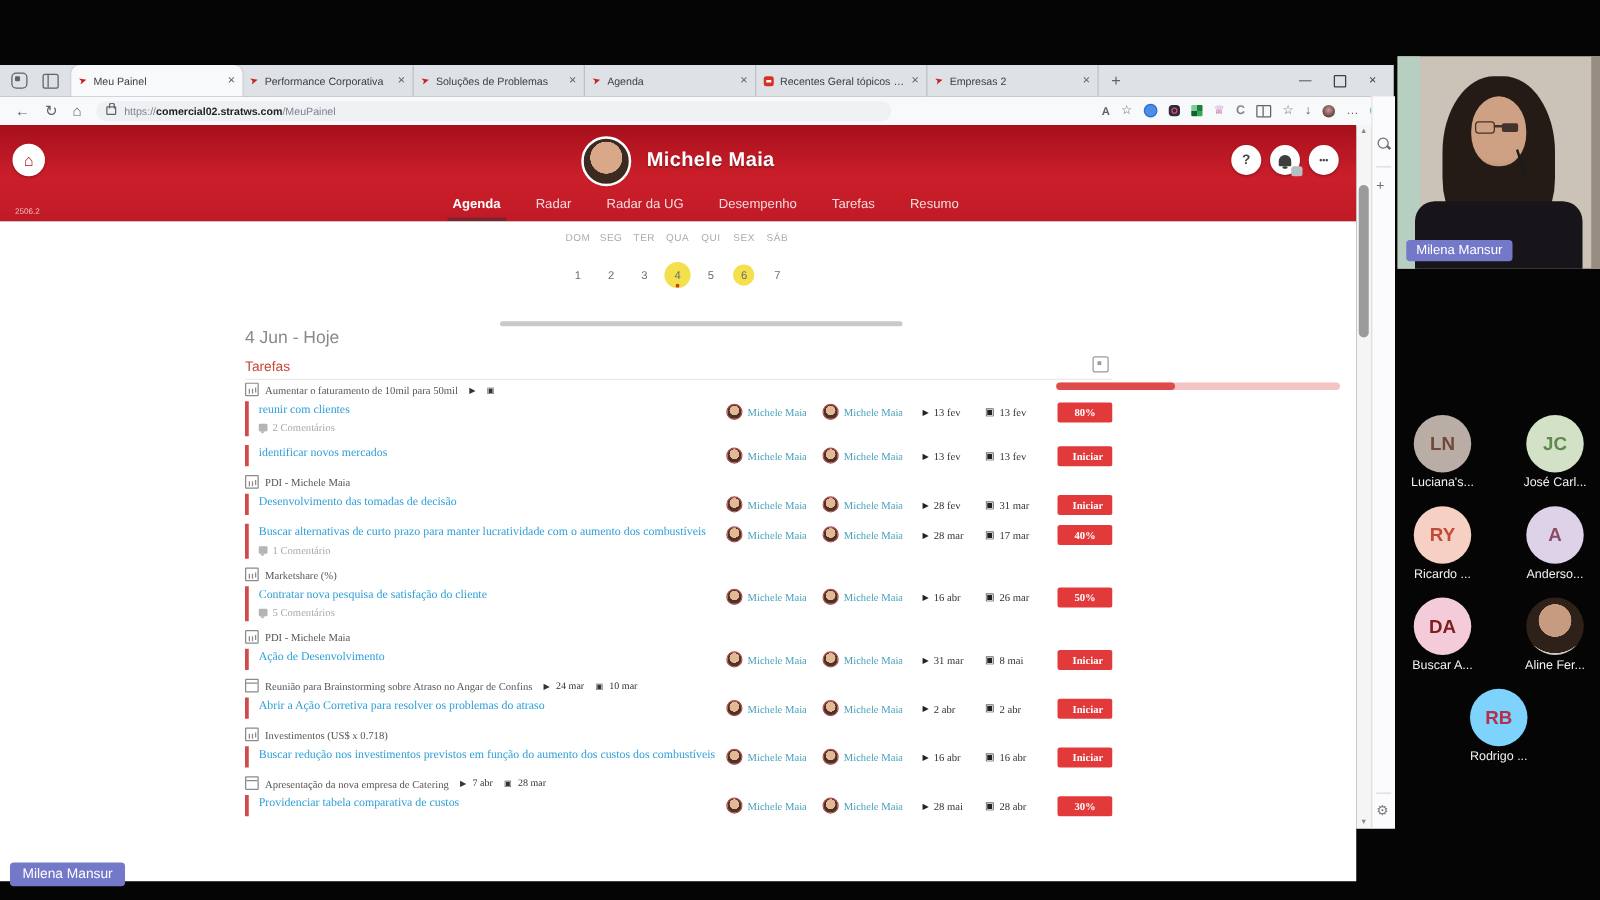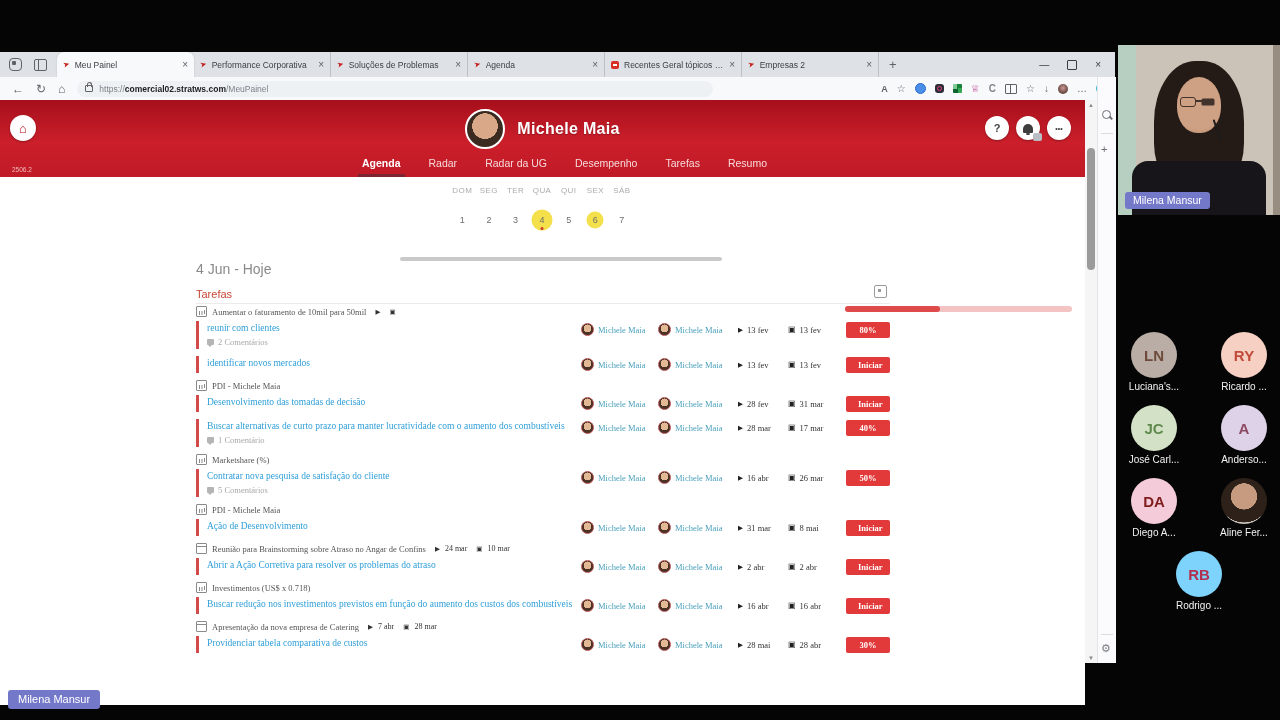--- a/index.html
+++ b/index.html
@@ -594,34 +594,34 @@
     <div class="wc-mic"></div>
     <div class="name-pill">Milena Mansur</div>
   </div>
 
   <div id="participants">
       <div class="participant">
         <div class="pavatar" style="background: rgb(185, 173, 166); color: rgb(109, 74, 57);">LN</div>
         <div class="pname">Luciana's...</div>
       </div>
       <div class="participant">
+        <div class="pavatar" style="background: rgb(211, 226, 198); color: rgb(95, 138, 77);">JC</div>
+        <div class="pname">José Carl...</div>
+      </div>
+      <div class="participant">
         <div class="pavatar" style="background: rgb(246, 208, 194); color: rgb(194, 74, 58);">RY</div>
         <div class="pname">Ricardo ...</div>
-      </div>
-      <div class="participant">
-        <div class="pavatar" style="background: rgb(211, 226, 198); color: rgb(95, 138, 77);">JC</div>
-        <div class="pname">José Carl...</div>
       </div>
       <div class="participant">
         <div class="pavatar" style="background: rgb(222, 210, 232); color: rgb(141, 74, 99);">A</div>
         <div class="pname">Anderso...</div>
       </div>
       <div class="participant">
         <div class="pavatar" style="background: rgb(244, 203, 217); color: #7f1d1d;">DA</div>
-        <div class="pname">Diego A...</div>
+        <div class="pname">Buscar A...</div>
       </div>
       <div class="participant">
         <div class="pavatar photo"></div>
         <div class="pname">Aline Fer...</div>
       </div>
       <div class="participant">
         <div class="pavatar" style="background: #7dd3fc; color: rgb(179, 47, 78);">RB</div>
         <div class="pname">Rodrigo ...</div>
       </div>
     </div>

